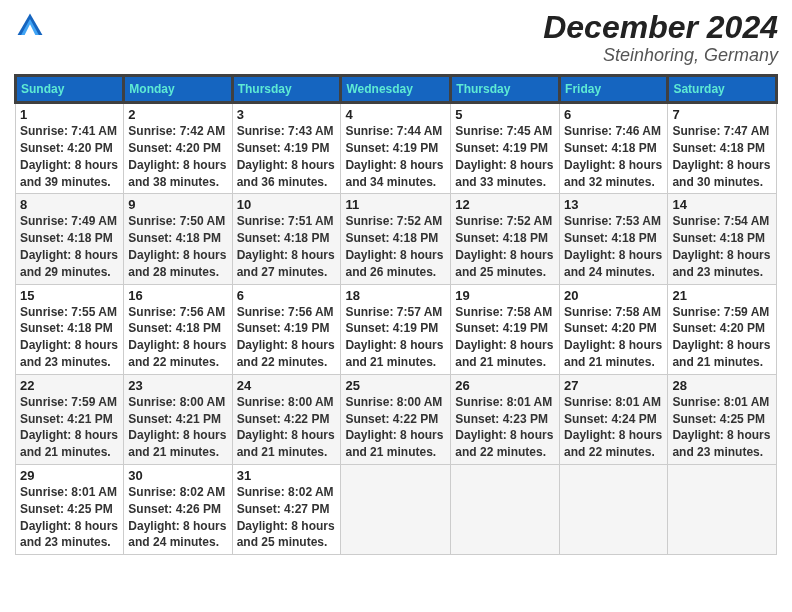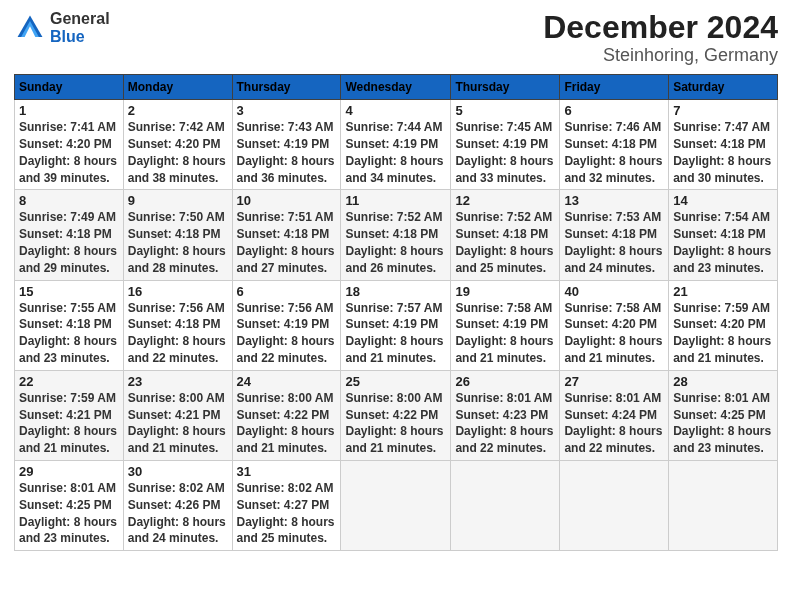--- a/index.html
+++ b/index.html
@@ -41,44 +41,45 @@
       font-size: 16px;
       font-weight: bold;
       color: #1565c0;
     }
     .logo-icon {
       width: 32px;
       height: 32px;
     }
     .title-block {
       text-align: right;
+      font-style: italic;
     }
     .month-title {
       font-size: 32px;
       font-weight: bold;
       color: #222;
       line-height: 1.1;
     }
     .location {
       font-size: 18px;
       color: #555;
     }
     .calendar {
       width: 100%;
       border-collapse: collapse;
       font-size: 10px;
     }
     .calendar th {
       background: #1565c0;
-      color: #000000;
+      color: #5eead4;
       text-align: left;
       padding: 5px 4px;
       font-size: 12px;
       font-weight: bold;
-      border: 1px solid #404040;
+      border: 3px solid #404040;
     }
     .calendar td {
       border: 1px solid #ccc;
       vertical-align: top;
       padding: 3px 4px;
       width: 113px;
       height: 82px;
       background: #fff;
     }
     .calendar tr:nth-child(even) td {
@@ -105,24 +106,20 @@
 <body>
 
 <div class="container">
   <div class="header">
     <div class="logo">
       <svg class="logo-icon" viewBox="0 0 36 36">
         <polygon points="18,4 32,28 4,28" fill="#1565c0"></polygon>
         <polygon points="18,10 28,28 8,28" fill="#42a5f5"></polygon>
         <polygon points="18,16 24,28 12,28" fill="#fff"></polygon>
       </svg>
-      <div class="logo-text">
-        <span class="logo-general">General</span>
-        <span class="logo-blue">Blue</span>
-      </div>
     </div>
     <div class="title-block">
       <div class="month-title">December 2024</div>
       <div class="location">Steinhoring, Germany</div>
     </div>
   </div>
 
   <table class="calendar">
     <thead>
       <tr>
@@ -211,21 +208,21 @@
       </td>
           <td>
         <span class="day-num">18</span>
         <span class="day-info">Sunrise: 7:57 AM<br>Sunset: 4:19 PM<br>Daylight: 8 hours and 21 minutes.</span>
       </td>
           <td>
         <span class="day-num">19</span>
         <span class="day-info">Sunrise: 7:58 AM<br>Sunset: 4:19 PM<br>Daylight: 8 hours and 21 minutes.</span>
       </td>
           <td>
-        <span class="day-num">40</span>
+        <span class="day-num">20</span>
         <span class="day-info">Sunrise: 7:58 AM<br>Sunset: 4:20 PM<br>Daylight: 8 hours and 21 minutes.</span>
       </td>
           <td>
         <span class="day-num">21</span>
         <span class="day-info">Sunrise: 7:59 AM<br>Sunset: 4:20 PM<br>Daylight: 8 hours and 21 minutes.</span>
       </td>
         </tr>
         <tr>
           <td>
         <span class="day-num">22</span>

